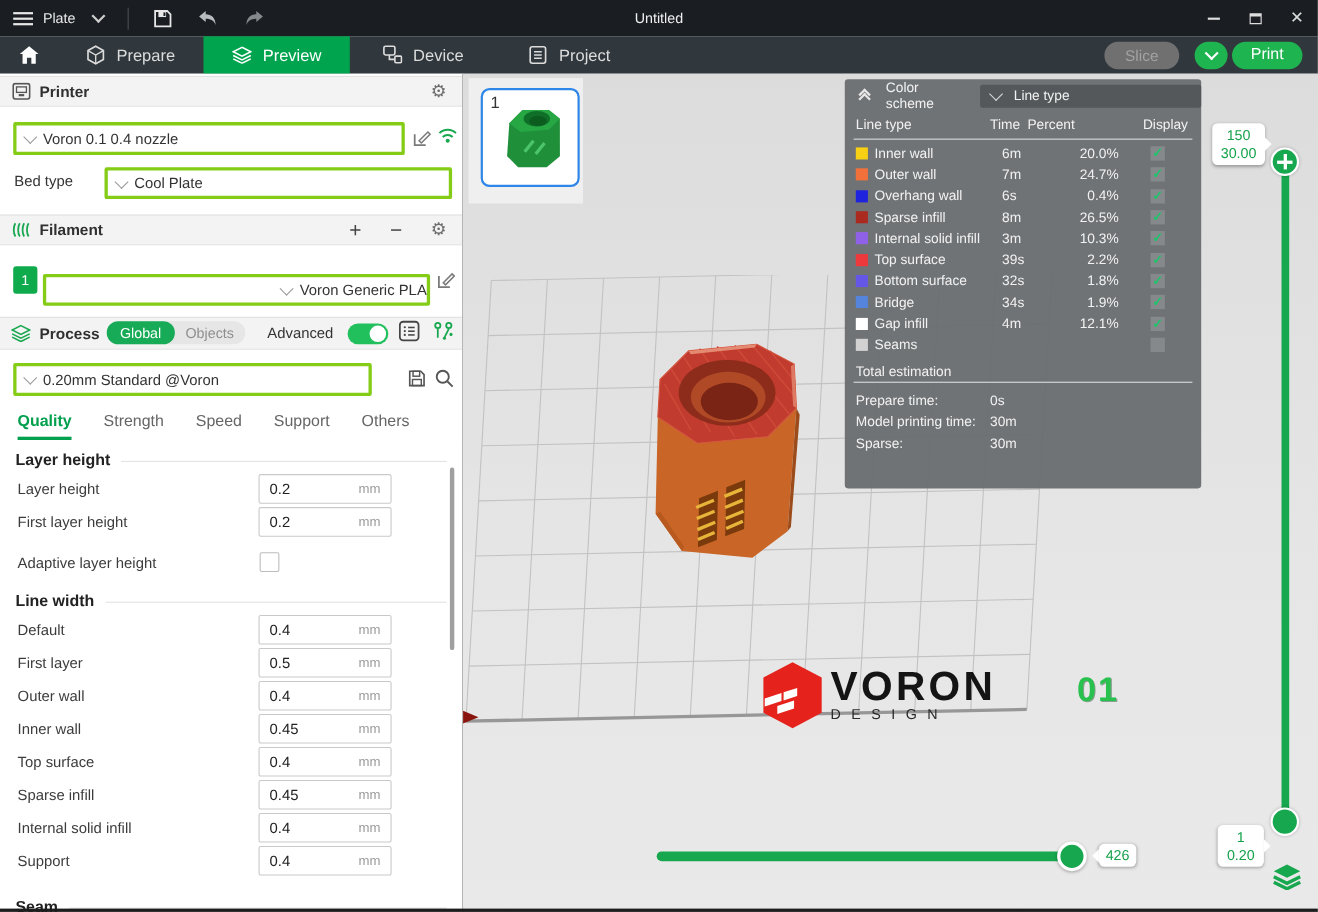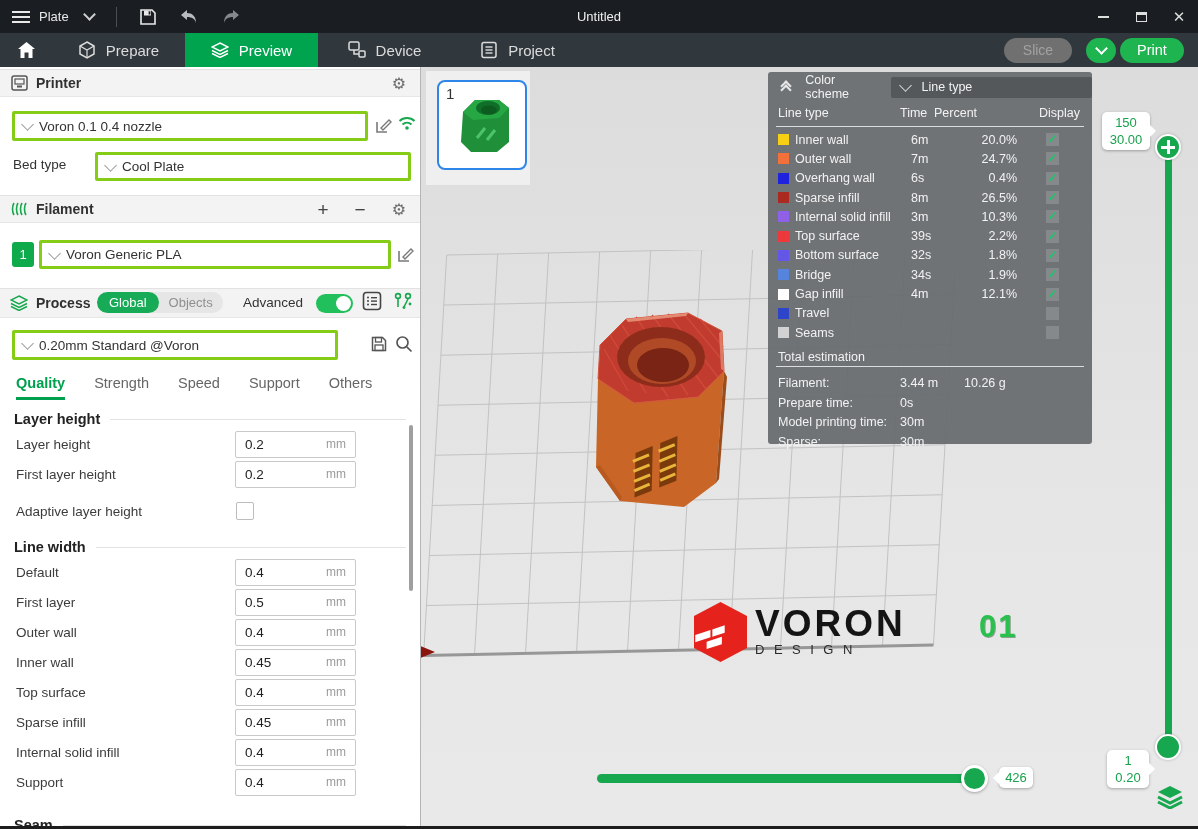--- a/index.html
+++ b/index.html
@@ -271,21 +271,21 @@
         <path d="M16 2 C14 5 14 11 16 14" fill="none" stroke="#17a74e" stroke-width="1.6"></path>
       </svg>
     <span class="sec-title">Filament</span>
     <span class="hdr-right">
       <span class="pm">+</span>
       <span class="pm">−</span>
       <span class="gear">⚙</span>
     </span>
   </div>
   <div class="badge1" style="top:175px;">1</div>
-  <div class="selbox" style="left:39px; top:173px; width:352px; height:29px;">
+  <div class="selbox" style="left:39px; top:182px; width:352px; height:29px;justify-content:flex-end;">
     <span class="chev"></span>
       <span>Voron Generic PLA</span>
   </div>
   <span class="edit-ic" style="left:397px; top:179px;">
     <svg width="17" height="17" viewBox="0 0 17 17">
         <path d="M2 5 V15 H12" fill="none" stroke="#7a7a7a" stroke-width="1.6"></path>
         <path d="M6 11 L14 3 L16 5 L8 13 Z" fill="none" stroke="#7a7a7a" stroke-width="1.4"></path>
       </svg>
   </span>
 
@@ -622,42 +622,30 @@
           <span class="l-chk">✓</span>
         </div>
         <div class="legend-row">
           <span class="swatch" style="background: rgb(255, 255, 255);"></span>
           <span class="l-label">Gap infill</span>
           <span class="l-time">4m</span>
           <span class="l-pct">12.1%</span>
           <span class="l-chk">✓</span>
         </div>
         <div class="legend-row">
-          <span class="swatch" style="background: rgb(46, 69, 201);"></span>
-          <span class="l-label">Travel</span>
-          <span class="l-time"></span>
-          <span class="l-pct"></span>
-          <span class="l-chk"></span>
-        </div>
-        <div class="legend-row">
           <span class="swatch" style="background: rgb(210, 210, 210);"></span>
           <span class="l-label">Seams</span>
           <span class="l-time"></span>
           <span class="l-pct"></span>
           <span class="l-chk"></span>
         </div>
       </div>
     <div class="tot-hdr">Total estimation</div>
     <div class="ov-div"></div>
     <div class="totals">
-        <div class="total-row">
-          <span class="t-label">Filament:</span>
-          <span class="t-val">3.44 m</span>
-          <span class="t-extra">10.26 g</span>
-        </div>
         <div class="total-row">
           <span class="t-label">Prepare time:</span>
           <span class="t-val">0s</span>
           <span class="t-extra"></span>
         </div>
         <div class="total-row">
           <span class="t-label">Model printing time:</span>
           <span class="t-val">30m</span>
           <span class="t-extra"></span>
         </div>

